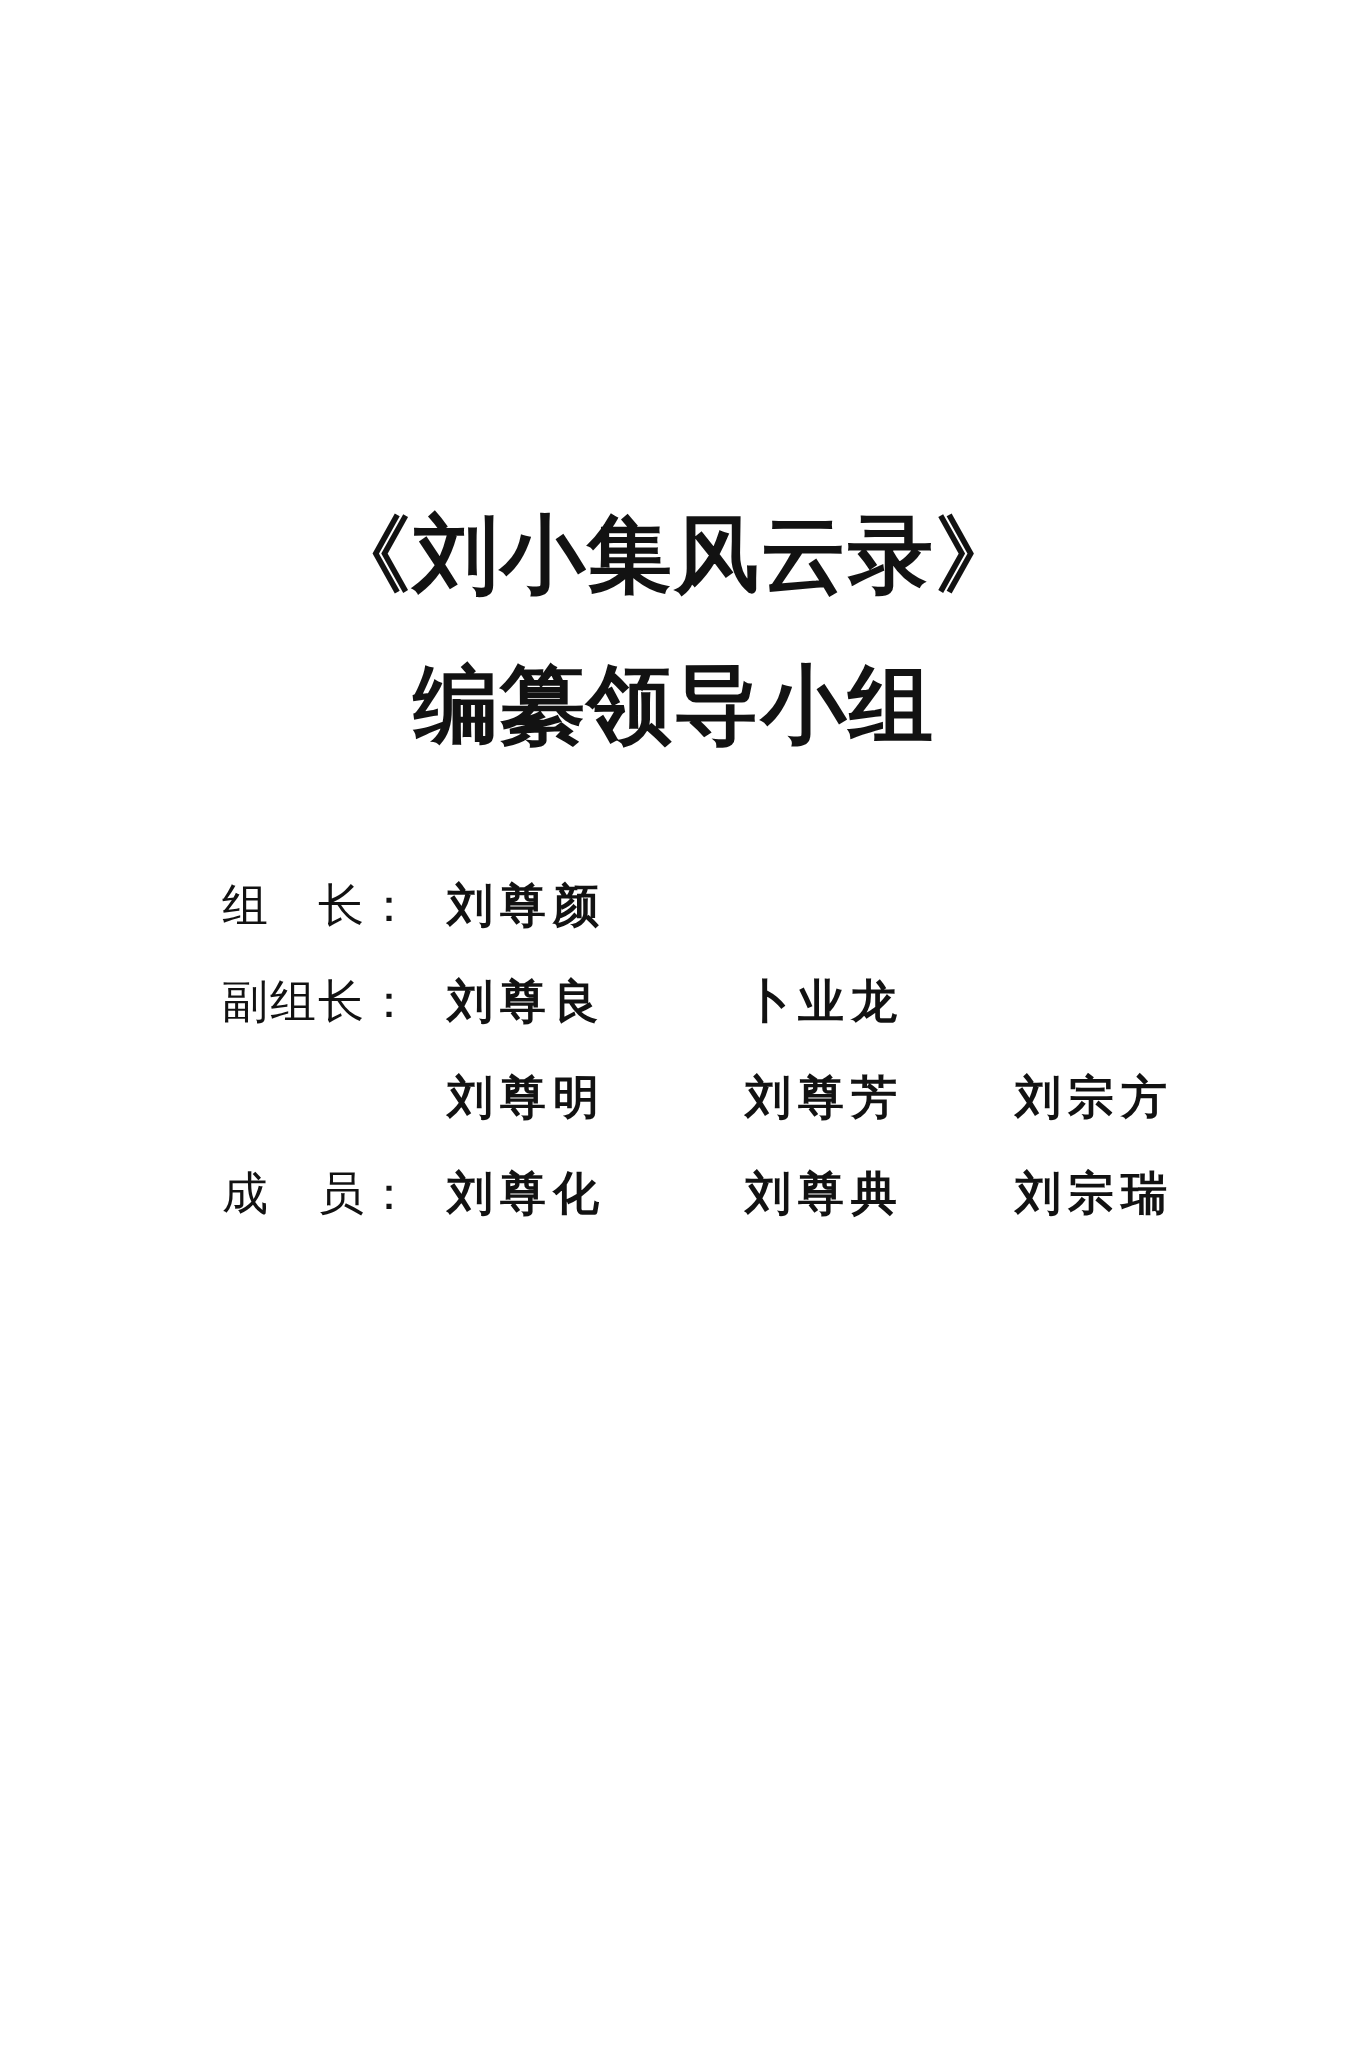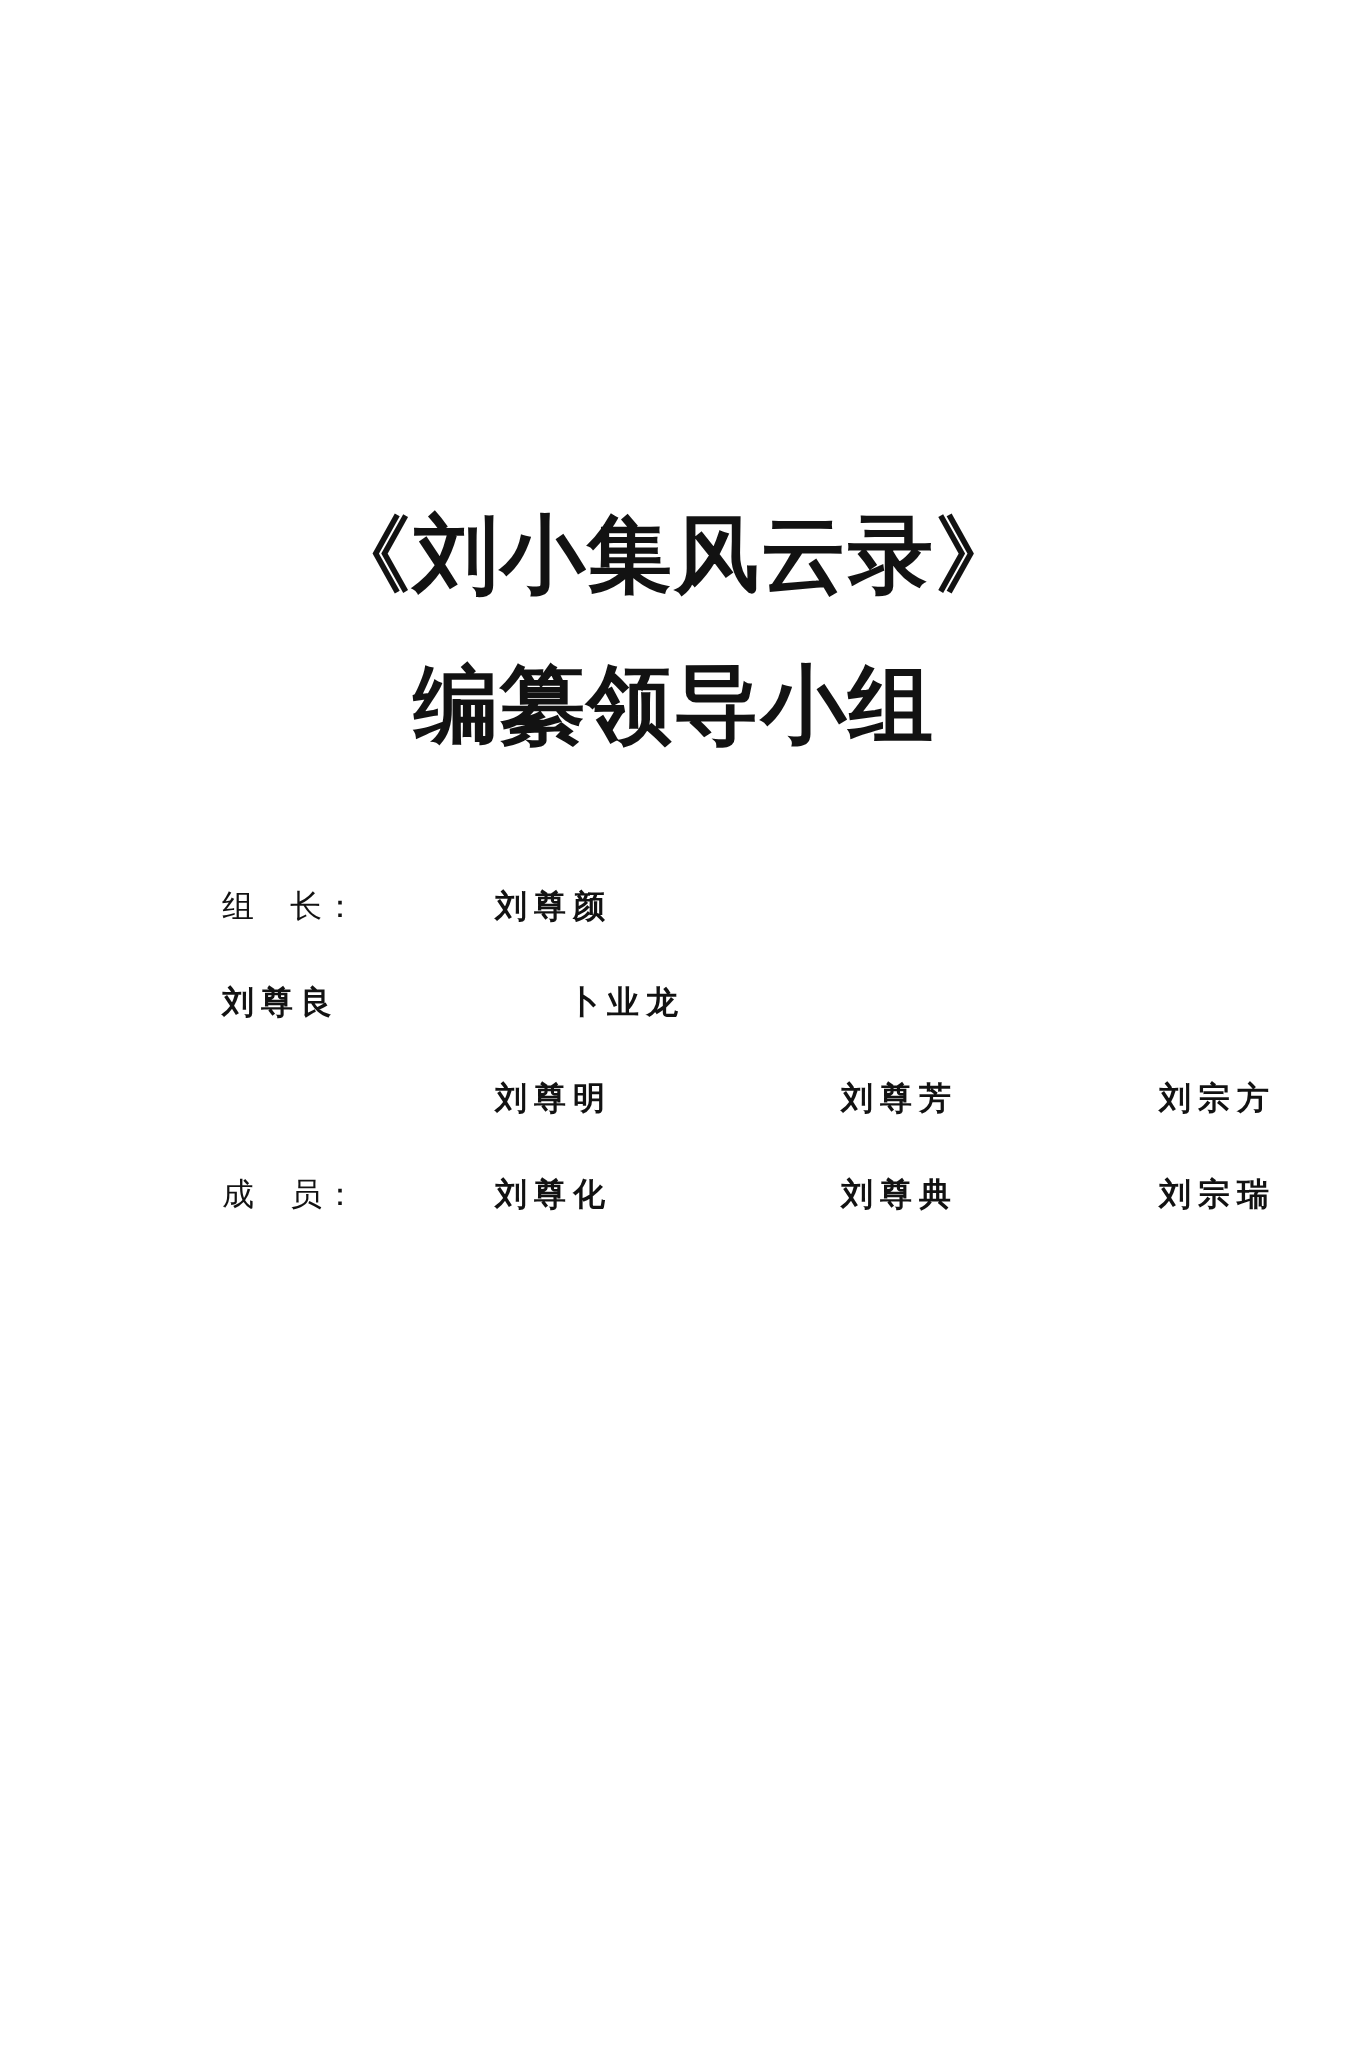--- a/index.html
+++ b/index.html
@@ -33,24 +33,23 @@
   }
   .roster-block {
     position: absolute;
     top: 858px;
     left: 222px;
     width: 1100px;
   }
   .roster-row {
     display: flex;
     align-items: center;
-    font-size: 32px;
+    font-size: 46px;
     line-height: 96px;
     white-space: nowrap;
-    gap: 48px;
   }
   .roster-label {
     display: inline-block;
     width: 225px;
     letter-spacing: 2px;
     flex: 0 0 auto;
   }
   .roster-name {
     display: inline-block;
     letter-spacing: 7px;
@@ -74,20 +73,21 @@
   <div class="roster-block">
 
     <div class="roster-row">
       <span class="roster-label">组　长：</span>
       <span class="roster-name col1">刘尊颜</span>
       <span class="roster-name col2"></span>
       <span class="roster-name col3"></span>
     </div>
 
     <div class="roster-row">
+      <span class="roster-label">副组长：</span>
       <span class="roster-name col1">刘尊良</span>
       <span class="roster-name col2">卜业龙</span>
       <span class="roster-name col3"></span>
     </div>
 
     <div class="roster-row">
       <span class="roster-label"></span>
       <span class="roster-name col1">刘尊明</span>
       <span class="roster-name col2">刘尊芳</span>
       <span class="roster-name col3">刘宗方</span>

